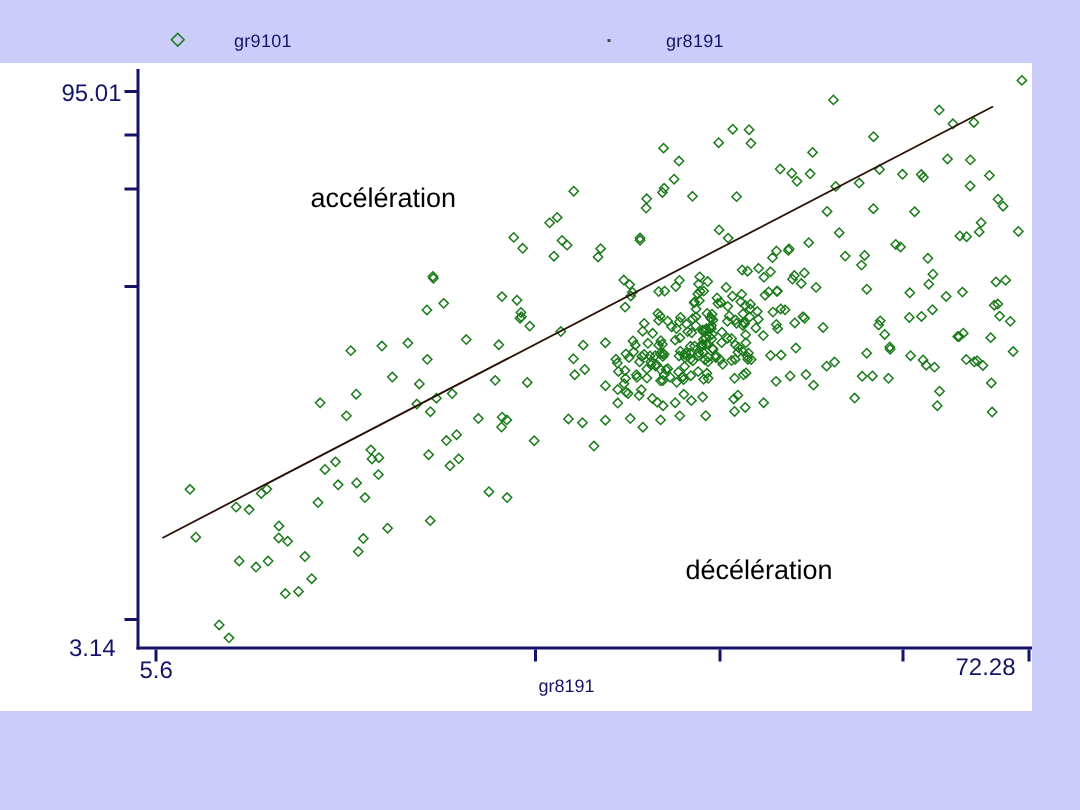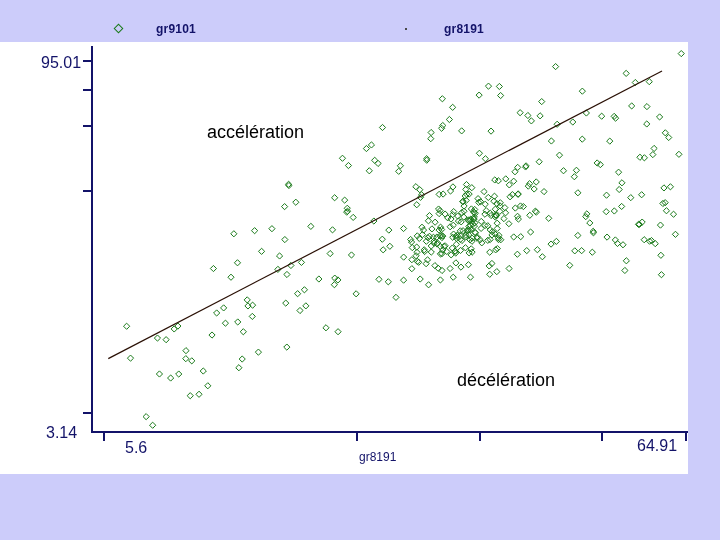--- a/index.html
+++ b/index.html
@@ -29,25 +29,24 @@
     width: 688px;
     height: 432px;
     background: #ffffff;
   }
   
   .legend {
     position: absolute;
     top: 18px;
     height: 18px;
     display: flex;
-    align-items: flex-end;
+    align-items: center;
     font-size: 12px;
     color: #131369;
     white-space: nowrap;
-    font-weight: bold;
   }
   #legend-1 { left: 112px; }
   #legend-2 { left: 400px; }
   .legend .marker {
     width: 14px;
     height: 14px;
     position: relative;
     margin-right: 30px;
   }
   .legend .marker.diamond::before {
@@ -103,21 +102,21 @@
     background: #131369;
   }
   .axis-num {
     position: absolute;
     font-size: 16px;
     color: #131369;
     white-space: nowrap;
   }
   #ylabel-top   { left: 41px;  top: 54px;  }
   #ylabel-bot   { left: 46px;  top: 424px; }
-  #xlabel-left  { left: 93px;  top: 439px; margin-left: 32px; }
+  #xlabel-left  { left: 93px;  top: 439px; }
   #xlabel-right { left: 637px; top: 437px; }
   #xaxis-title {
     position: absolute;
     left: 359px;
     top: 450px;
     font-size: 12px;
     color: #131369;
     white-space: nowrap;
   }
   .annot {
@@ -594,19 +593,19 @@
 
   <div class="xtick" style="left:103px"></div>
   <div class="xtick" style="left:356px"></div>
   <div class="xtick" style="left:479px"></div>
   <div class="xtick" style="left:601px"></div>
   <div class="xtick" style="left:685px"></div>
 
   <div class="axis-num" id="ylabel-top">95.01</div>
   <div class="axis-num" id="ylabel-bot">3.14</div>
   <div class="axis-num" id="xlabel-left">5.6</div>
-  <div class="axis-num" id="xlabel-right">64.91</div>
+  <div class="axis-num" id="xlabel-right">72.28</div>
   <div id="xaxis-title">gr8191</div>
 
   <div class="annot" id="annot-accel">accélération</div>
   <div class="annot" id="annot-decel">décélération</div>
 
 </div>
 
 </body></html>

